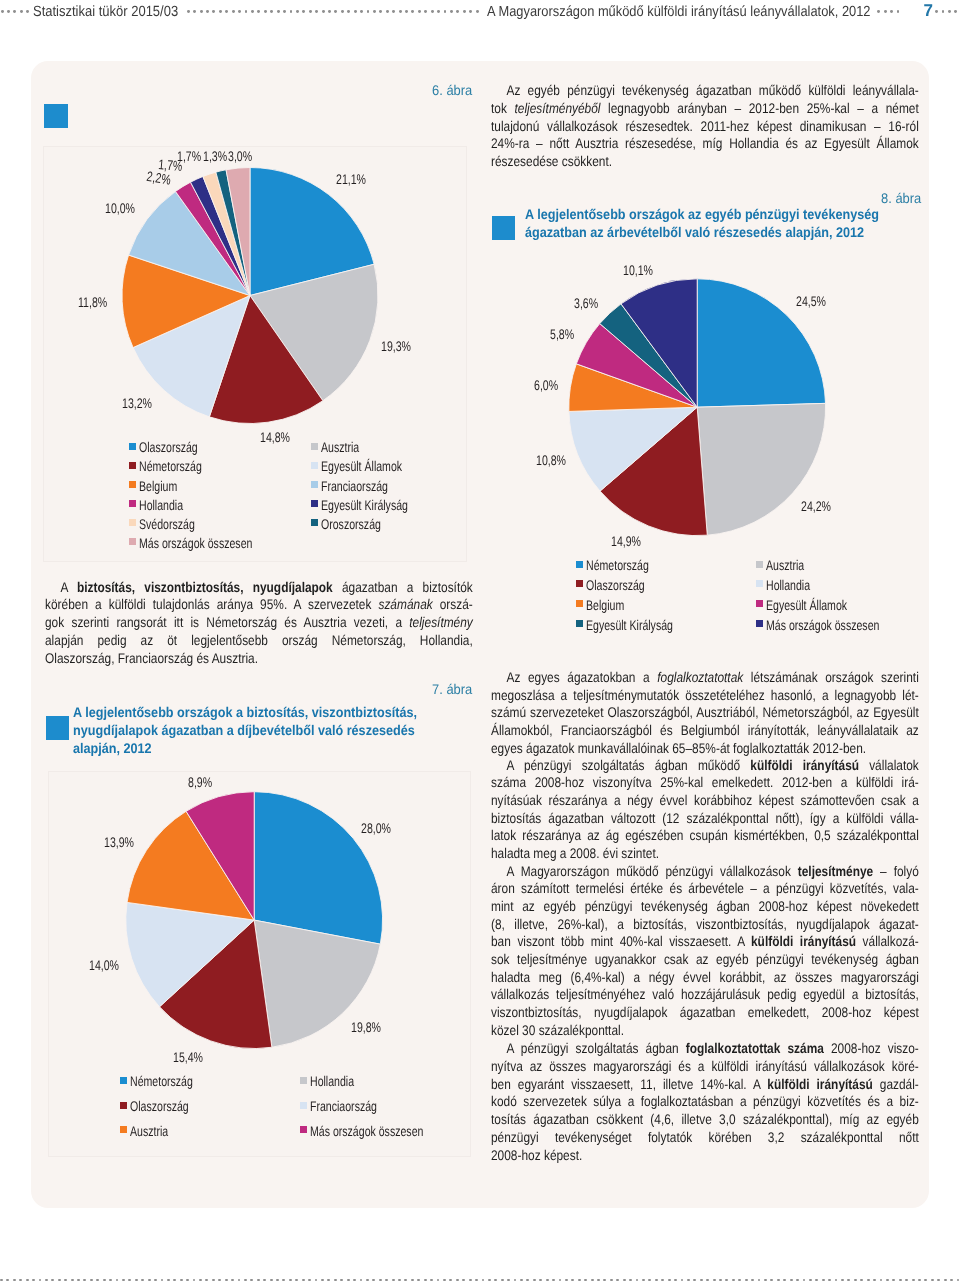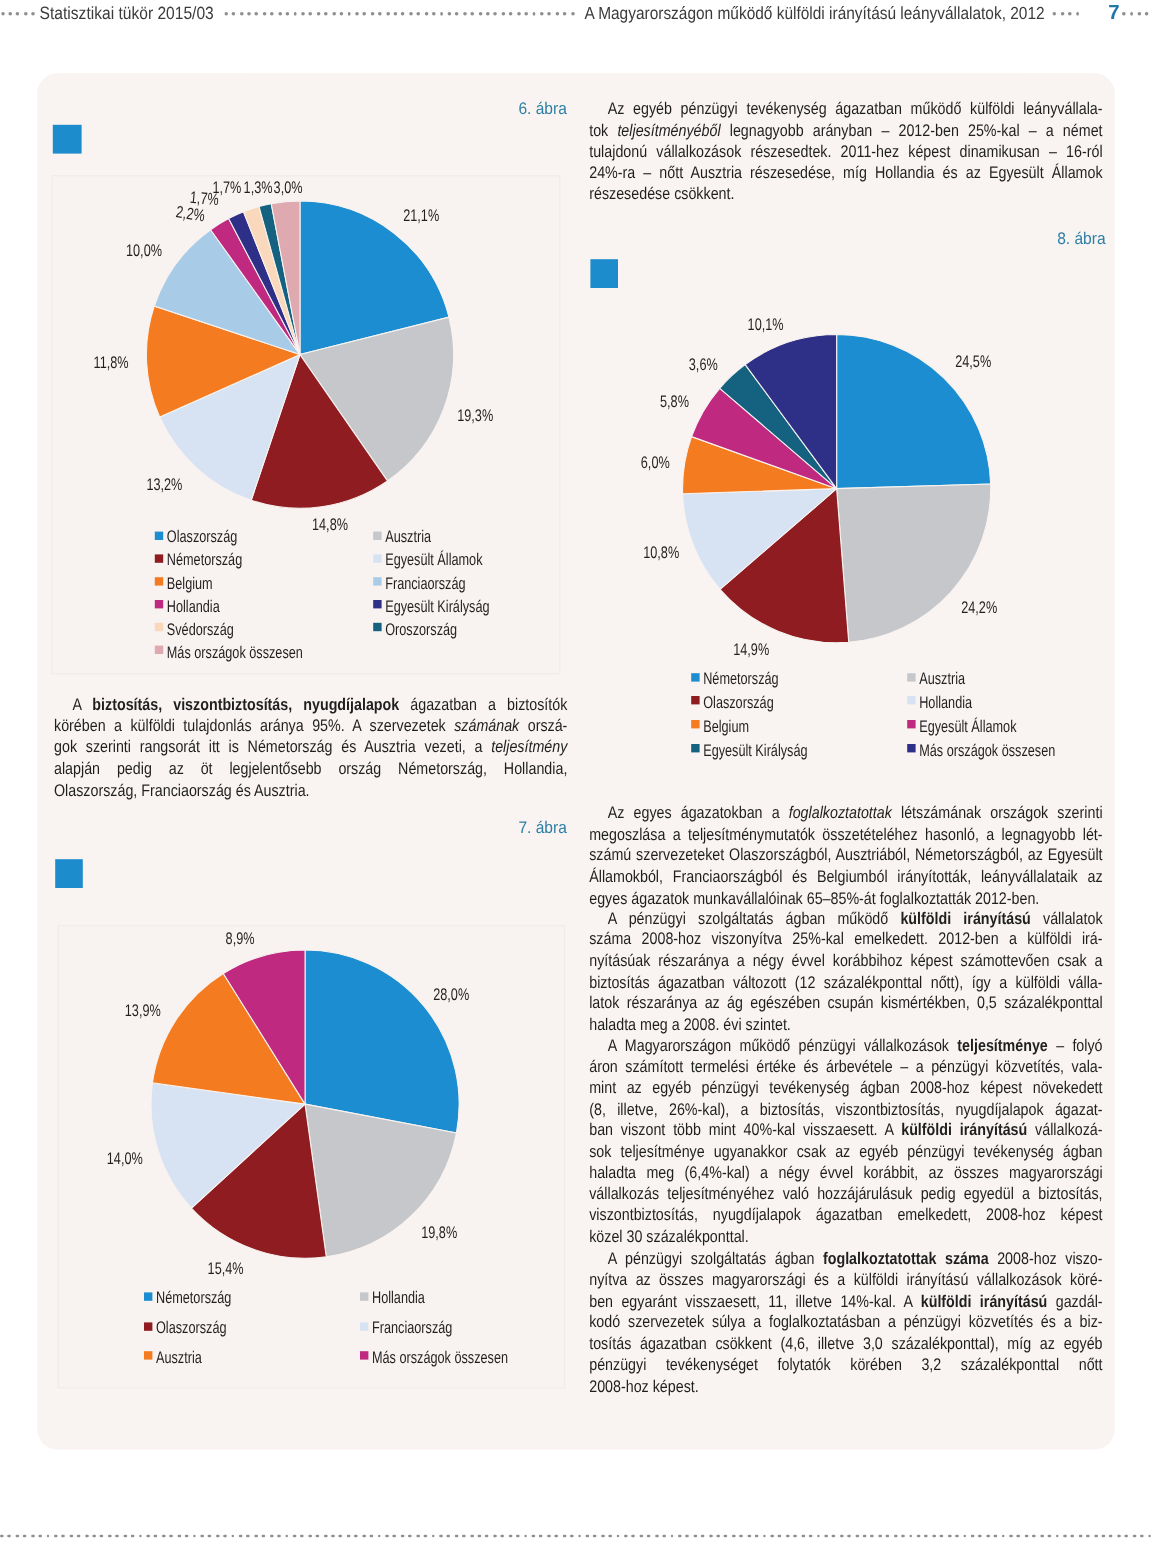--- a/index.html
+++ b/index.html
@@ -363,20 +363,24 @@
   <div class="para" style="left:490.5px;top:82.4px;width:503.3px;">
       <div class="pline ind">Az egyéb pénzügyi tevékenység ágazatban működő külföldi leányvállala-</div>
       <div class="pline">tok <i>teljesítményéből</i> legnagyobb arányban – 2012-ben 25%-kal – a német</div>
       <div class="pline">tulajdonú vállalkozások részesedtek. 2011-hez képest dinamikusan – 16-ról</div>
       <div class="pline">24%-ra – nőtt Ausztria részesedése, míg Hollandia és az Egyesült Államok</div>
       <div class="pline last">részesedése csökkent.</div>
     </div>
 
   <div class="figno" style="left:881px;top:191px;">8. ábra</div>
   <div class="figmark" style="left:491.6px;top:215.8px;"></div>
+  <div class="figtitle" style="left:524.6px;top:204.8px;">
+    <span>A legjelentősebb országok az egyéb pénzügyi tevékenység</span>
+    <span>ágazatban az árbevételből való részesedés alapján, 2012</span>
+  </div>
   <div class="chartbox" style="left:487px;top:253px;width:427px;height:400px;border:none;background:none;">
     <svg id="svg-fig8" width="427" height="400">
         <g>
           <path d="M 210.20000000000005 154.2 L 210.20 25.80 A 128.4 128.4 0 0 1 338.54 150.36 Z" fill="#1b8dd0" stroke="#f8f3f0" stroke-width="0.9"></path>
           <path d="M 210.20000000000005 154.2 L 338.54 150.36 A 128.4 128.4 0 0 1 220.28 282.20 Z" fill="#c6c7cb" stroke="#f8f3f0" stroke-width="0.9"></path>
           <path d="M 210.20000000000005 154.2 L 220.28 282.20 A 128.4 128.4 0 0 1 113.02 238.12 Z" fill="#8f1c21" stroke="#f8f3f0" stroke-width="0.9"></path>
           <path d="M 210.20000000000005 154.2 L 113.02 238.12 A 128.4 128.4 0 0 1 81.87 158.44 Z" fill="#d7e3f2" stroke="#f8f3f0" stroke-width="0.9"></path>
           <path d="M 210.20000000000005 154.2 L 81.87 158.44 A 128.4 128.4 0 0 1 89.34 110.85 Z" fill="#f47b20" stroke="#f8f3f0" stroke-width="0.9"></path>
           <path d="M 210.20000000000005 154.2 L 89.34 110.85 A 128.4 128.4 0 0 1 112.75 70.59 Z" fill="#bf2a80" stroke="#f8f3f0" stroke-width="0.9"></path>
           <path d="M 210.20000000000005 154.2 L 112.75 70.59 A 128.4 128.4 0 0 1 134.01 50.85 Z" fill="#14627f" stroke="#f8f3f0" stroke-width="0.9"></path>
@@ -432,20 +436,25 @@
   <div class="para" style="left:45.3px;top:578.8px;width:503.3px;">
       <div class="pline ind">A <b>biztosítás, viszontbiztosítás, nyugdíjalapok</b> ágazatban a biztosítók</div>
       <div class="pline">körében a külföldi tulajdonlás aránya 95%. A szervezetek <i>számának</i> orszá-</div>
       <div class="pline">gok szerinti rangsorát itt is Németország és Ausztria vezeti, a <i>teljesítmény</i></div>
       <div class="pline">alapján pedig az öt legjelentősebb ország Németország, Hollandia,</div>
       <div class="pline last">Olaszország, Franciaország és Ausztria.</div>
     </div>
 
   <div class="figno" style="left:432.3px;top:682px;">7. ábra</div>
   <div class="figmark" style="left:45.7px;top:715.8px;"></div>
+  <div class="figtitle" style="left:73.3px;top:702.8px;">
+    <span>A legjelentősebb országok a biztosítás, viszontbiztosítás,</span>
+    <span>nyugdíjalapok ágazatban a díjbevételből való részesedés</span>
+    <span>alapján, 2012</span>
+  </div>
   <div class="chartbox" style="left:47.5px;top:771.3px;width:421.3px;height:383.4px;">
     <svg id="svg-fig7" width="422" height="384">
         <g>
           <path d="M 205.2 148.10000000000002 L 205.20 19.70 A 128.4 128.4 0 0 1 331.33 172.16 Z" fill="#1b8dd0" stroke="#f8f3f0" stroke-width="0.9"></path>
           <path d="M 205.2 148.10000000000002 L 331.33 172.16 A 128.4 128.4 0 0 1 222.89 275.28 Z" fill="#c6c7cb" stroke="#f8f3f0" stroke-width="0.9"></path>
           <path d="M 205.2 148.10000000000002 L 222.89 275.28 A 128.4 128.4 0 0 1 110.50 234.81 Z" fill="#8f1c21" stroke="#f8f3f0" stroke-width="0.9"></path>
           <path d="M 205.2 148.10000000000002 L 110.50 234.81 A 128.4 128.4 0 0 1 78.02 130.41 Z" fill="#d7e3f2" stroke="#f8f3f0" stroke-width="0.9"></path>
           <path d="M 205.2 148.10000000000002 L 78.02 130.41 A 128.4 128.4 0 0 1 137.08 39.26 Z" fill="#f47b20" stroke="#f8f3f0" stroke-width="0.9"></path>
           <path d="M 205.2 148.10000000000002 L 137.08 39.26 A 128.4 128.4 0 0 1 205.20 19.70 Z" fill="#bf2a80" stroke="#f8f3f0" stroke-width="0.9"></path>
         </g>

